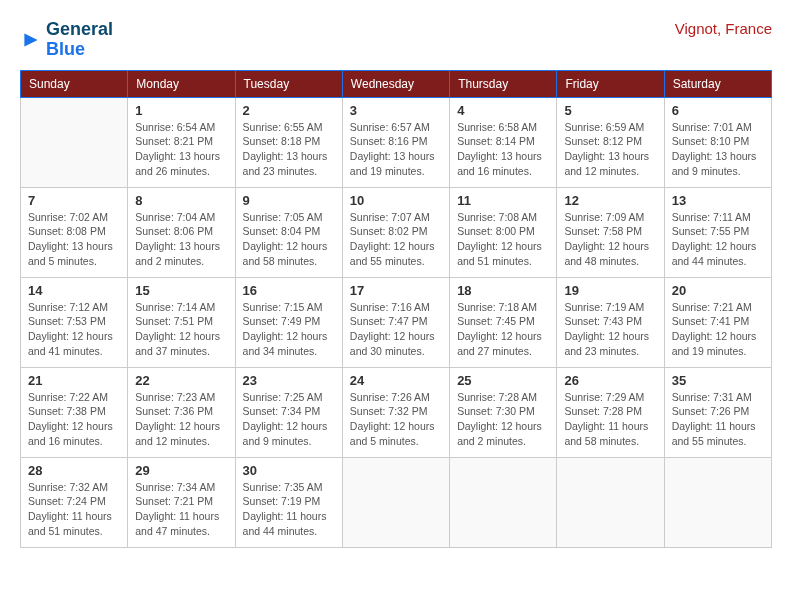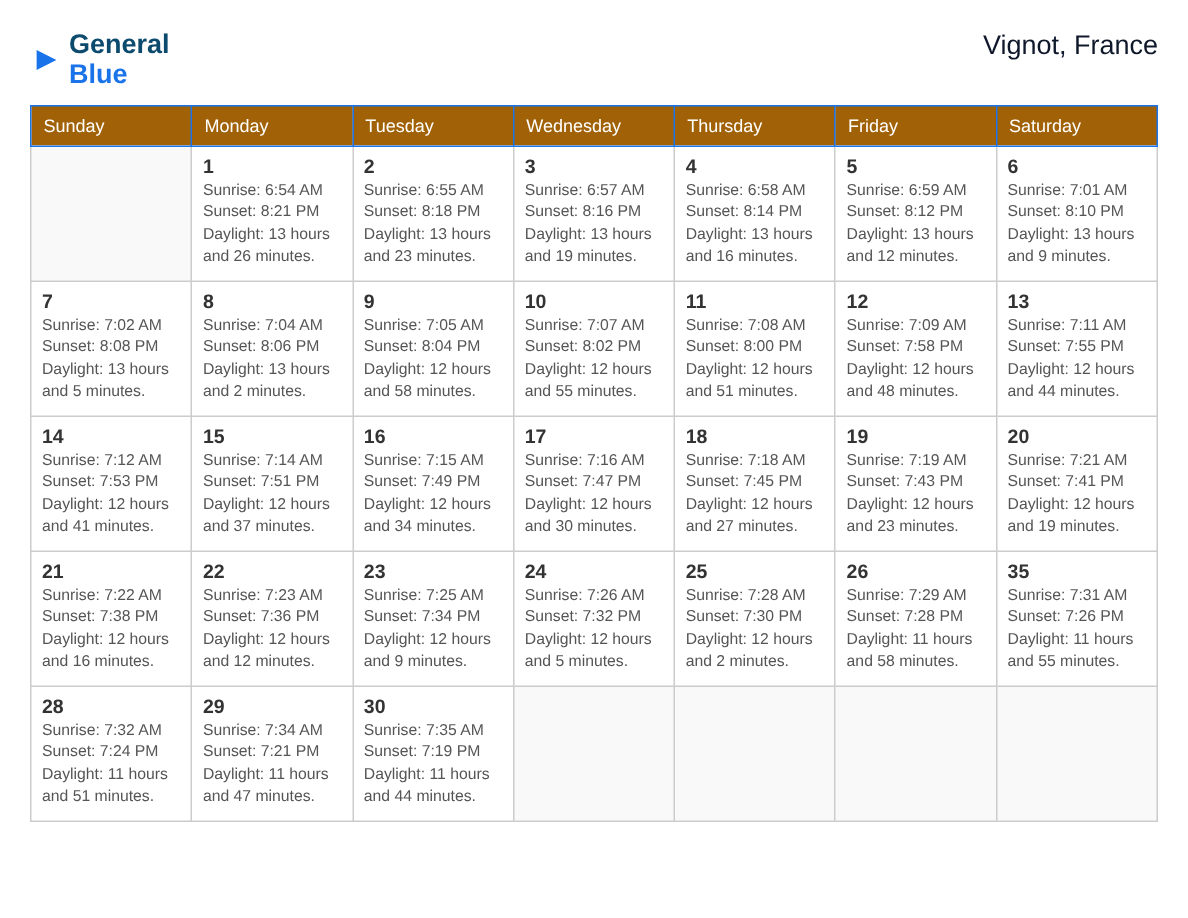--- a/index.html
+++ b/index.html
@@ -36,30 +36,30 @@
     }
     .title-block {
       text-align: right;
     }
     .month-title {
       font-size: 32px;
       font-weight: normal;
       color: #333;
     }
     .location {
-      font-size: 18px;
-      color: #0f172a;
+      font-size: 15px;
+      color: #b91c1c;
     }
     table {
       width: 100%;
       border-collapse: collapse;
       font-size: 11px;
     }
     thead th {
-      background: #a16207;
+      background: #7f1d1d;
       color: #fff;
       text-align: left;
       padding: 6px 8px;
       font-size: 12px;
       font-weight: normal;
       border: 1px solid #1a73e8;
     }
     tbody td {
       border: 1px solid #ccc;
       vertical-align: top;

